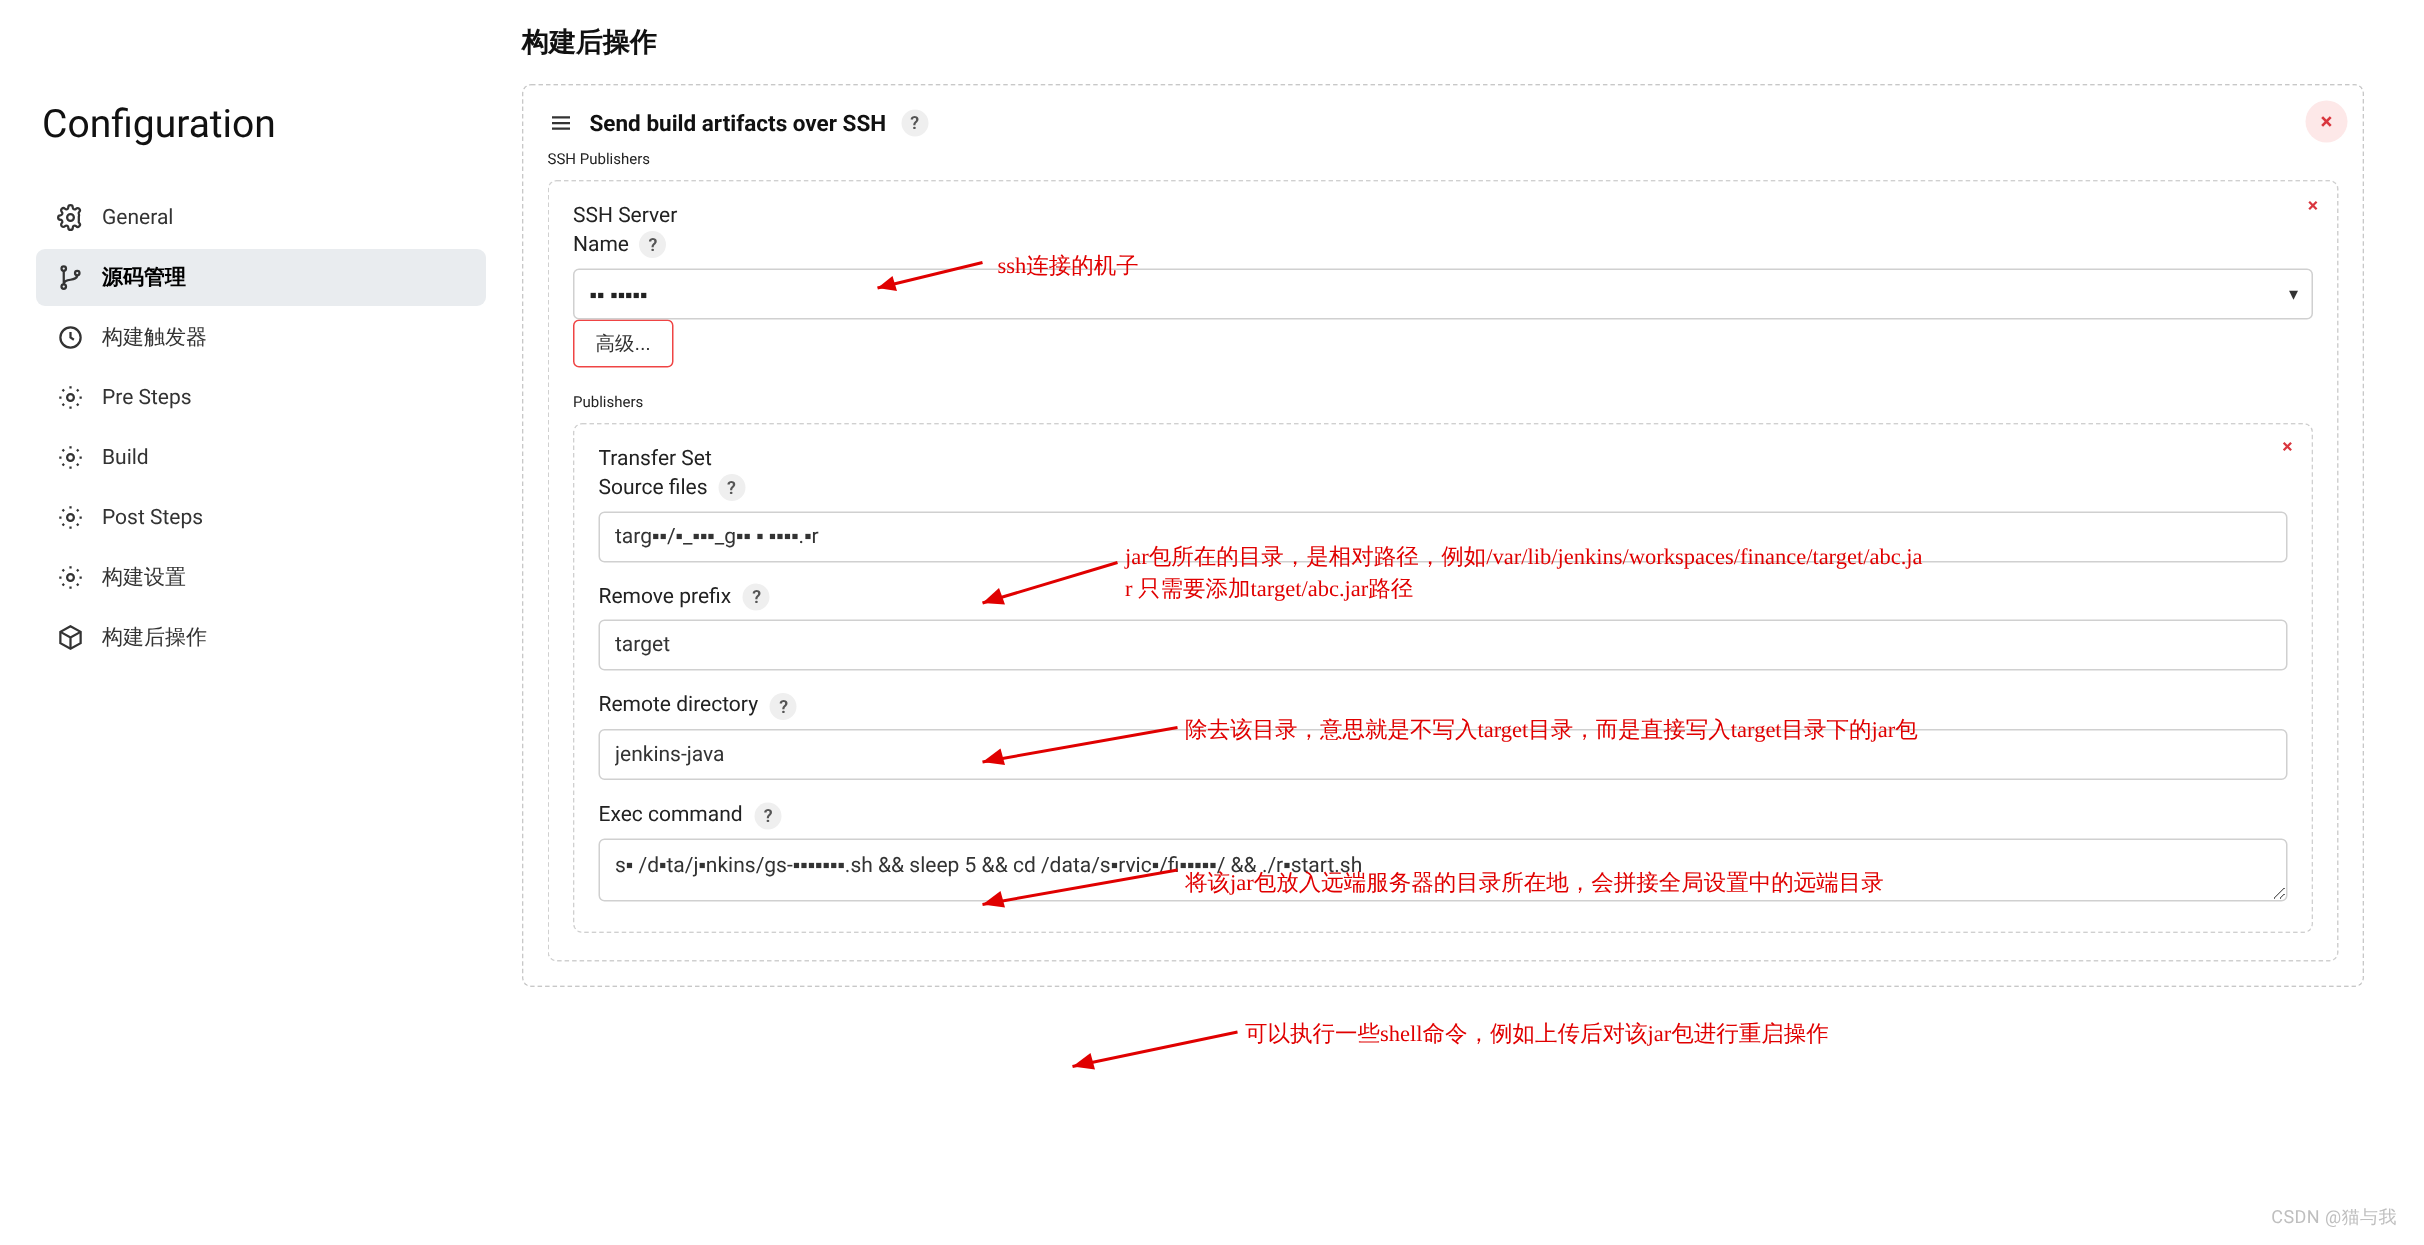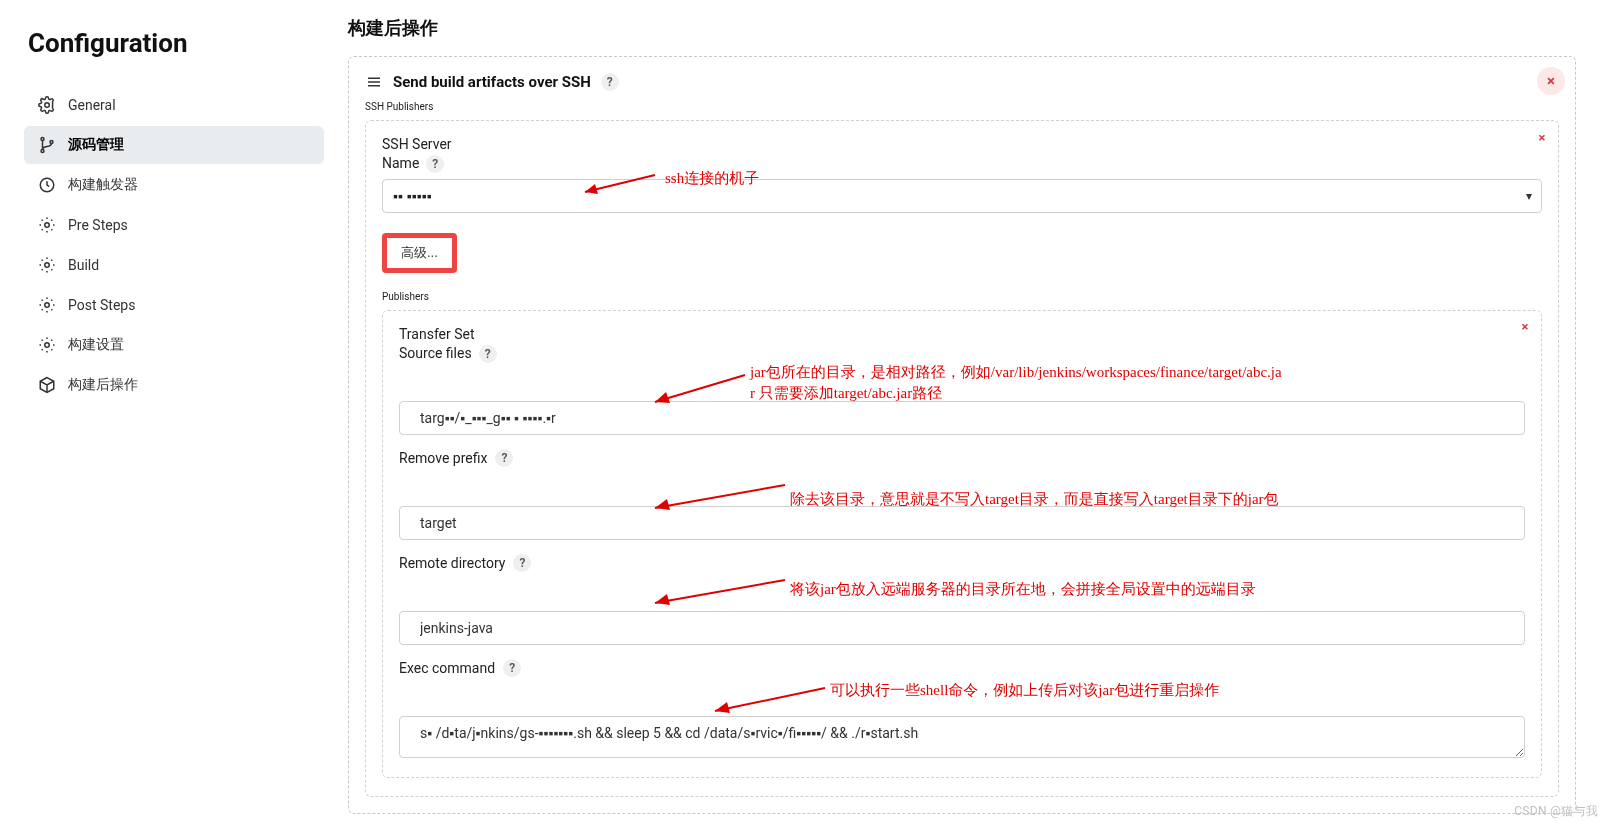--- a/index.html
+++ b/index.html
@@ -15,23 +15,24 @@
   }
   .sidebar {
     position: absolute;
     left: 0;
     top: 0;
     width: 330px;
     padding: 28px 0 0 24px;
   }
   .sidebar h1 {
     font-size: 26px;
-    font-weight: 700;
+    font-weight: 400;
     margin-bottom: 28px;
     padding-left: 4px;
+    margin-top: 40px;
   }
   .nav-item {
     display: flex;
     align-items: center;
     gap: 12px;
     padding: 10px 14px;
     border-radius: 6px;
     margin: 2px 6px 2px 0;
     cursor: pointer;
     color: #333;
@@ -140,39 +141,38 @@
     background: #fff;
     appearance: none;
     position: relative;
   }
   .select-wrap { position: relative; }
   .select-caret {
     position: absolute; right: 10px; top: 50%; transform: translateY(-50%);
     pointer-events: none; color: #333; font-size: 12px;
   }
   .btn-advanced {
-    margin-top: 20px;
+    margin-top: 0;
     padding: 6px 14px;
-    border: 5px solid #ef4444;
+    border: 1px solid #ef4444;
     border-radius: 4px;
     background: #fff;
     cursor: pointer;
     font-size: 13px;
     color: #333;
   }
   .text-input, .textarea-input {
     width: 100%;
     border: 1px solid #d0d0d0;
     border-radius: 4px;
-    padding: 8px 20px;
+    padding: 8px 10px;
     font-size: 14px;
     color: #333;
     background: #fff;
     font-family: inherit;
-    margin-top: 32px;
   }
   .textarea-input {
     height: 42px;
     resize: both;
   }
   .transfer-set-box {
     border: 1px dashed #d0d0d0;
     border-radius: 6px;
     padding: 14px 16px 16px 16px;
     position: relative;
@@ -385,21 +385,21 @@
   <polygon points="15,22 25,14 28,24" fill="#e00000"></polygon>
 </svg>
 
 <div class="annot" style="left:750px; top:362px;">jar包所在的目录，是相对路径，例如/var/lib/jenkins/workspaces/finance/target/abc.ja</div>
 <div class="annot" style="left:750px; top:383px;">r  只需要添加target/abc.jar路径</div>
 <svg class="arrow" style="left:640px; top:370px;" width="110" height="40">
   <line x1="105" y1="5" x2="15" y2="32" stroke="#e00000" stroke-width="2"></line>
   <polygon points="15,32 26,22 30,33" fill="#e00000"></polygon>
 </svg>
 
-<div class="annot" style="left:790px; top:489px;">除去该目录，意思就是不写入target目录，而是直接写入target目录下的jar包</div>
+<div class="annot" style="left:790px; top:477px;">除去该目录，意思就是不写入target目录，而是直接写入target目录下的jar包</div>
 <svg class="arrow" style="left:640px; top:480px;" width="150" height="36">
   <line x1="145" y1="5" x2="15" y2="28" stroke="#e00000" stroke-width="2"></line>
   <polygon points="15,28 27,19 30,30" fill="#e00000"></polygon>
 </svg>
 
 <div class="annot" style="left:790px; top:559px;margin-top:20px;">将该jar包放入远端服务器的目录所在地，会拼接全局设置中的远端目录</div>
 <svg class="arrow" style="left:640px; top:575px;" width="150" height="36">
   <line x1="145" y1="5" x2="15" y2="28" stroke="#e00000" stroke-width="2"></line>
   <polygon points="15,28 27,19 30,30" fill="#e00000"></polygon>
 </svg>

